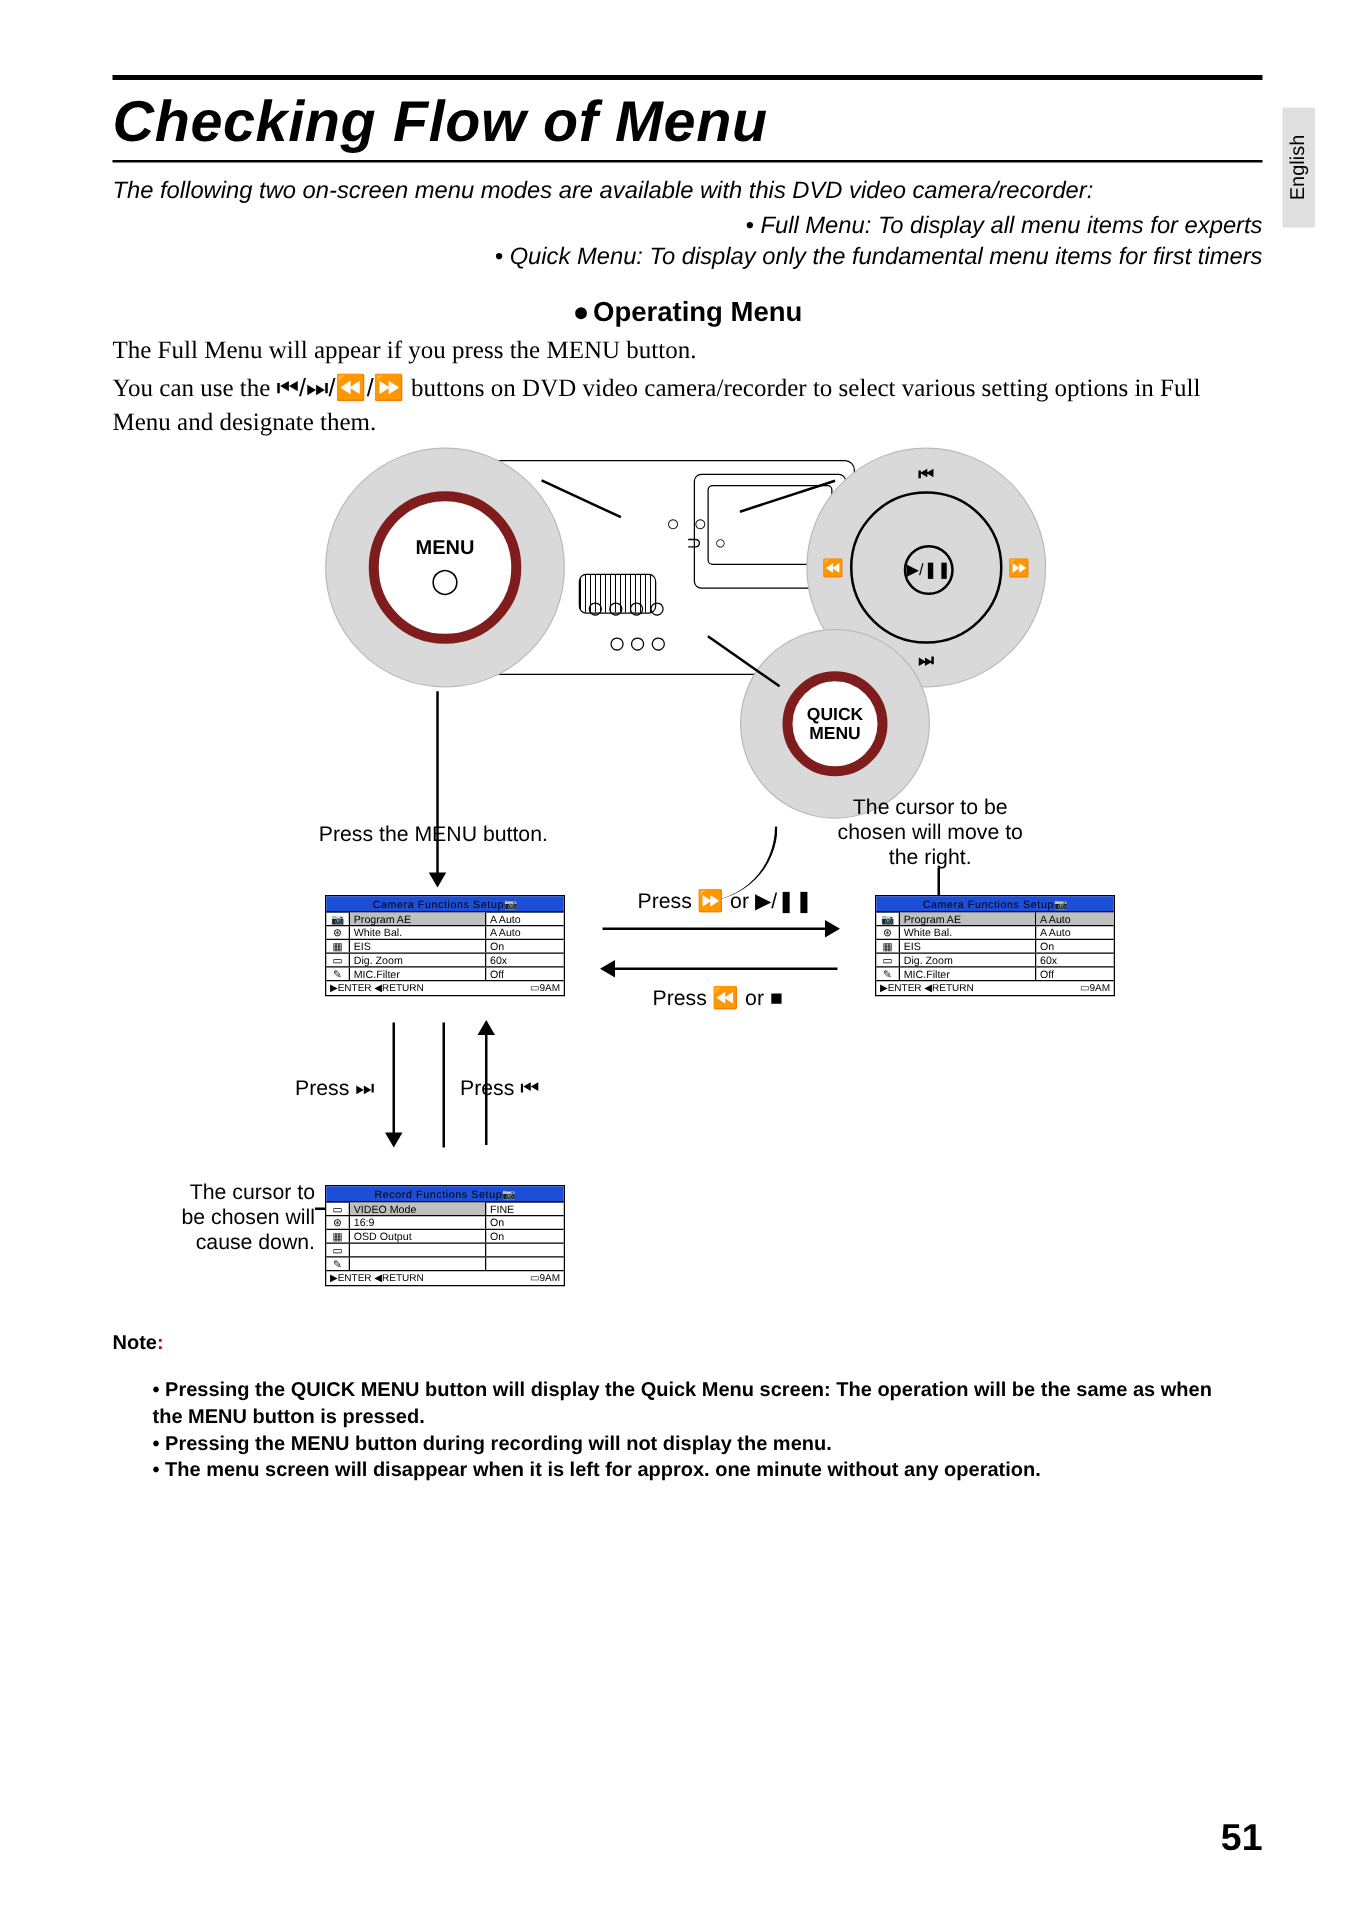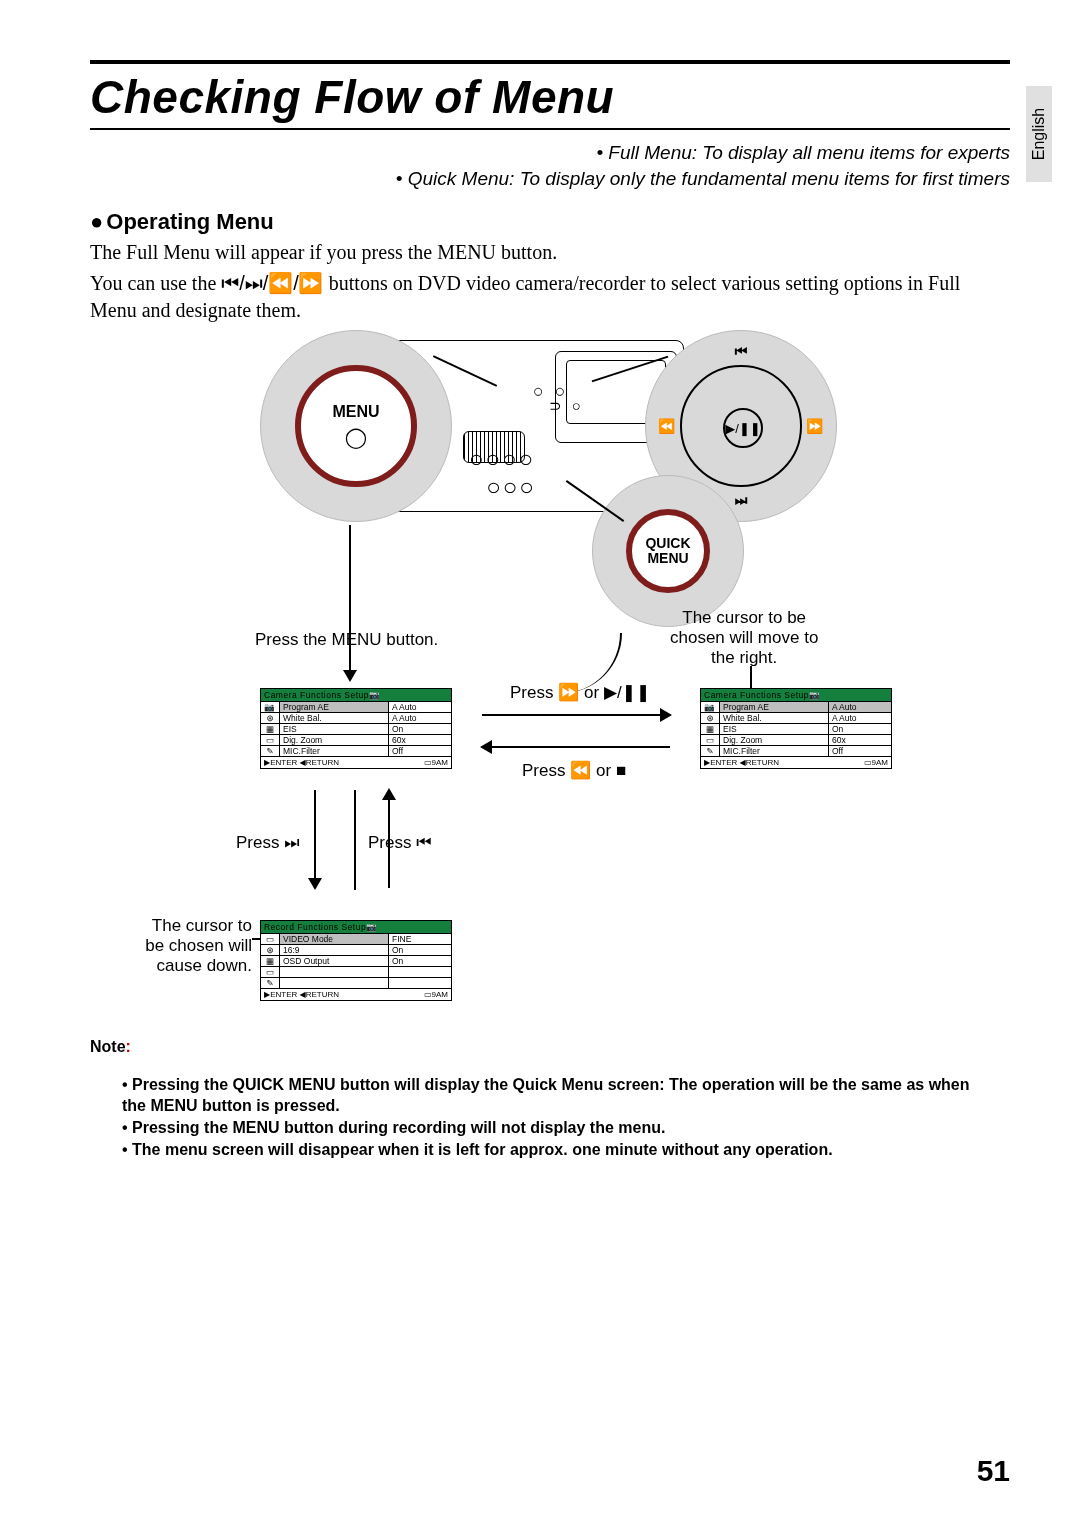--- a/index.html
+++ b/index.html
@@ -56,20 +56,21 @@
     font-size: 19px;
     line-height: 1.35;
     margin: 6px 0 12px 0;
   }
   .intro ul { margin: 2px 0 0 0; padding-left: 16px; list-style: none; text-align: right; }
   .intro li::before { content: "• "; }
   .sec-heading {
     font-weight: bold;
     font-size: 22px;
     margin: 18px 0 4px 0;
+    text-align: center;
   }
   .sec-heading::before { content: "●"; margin-right: 3px; font-size: 22px; }
   .body {
     font-family: "Book Antiqua", Palatino, serif;
     font-size: 20px;
     line-height: 1.35;
     margin: 0 0 4px 0;
   }
 
   
@@ -111,21 +112,21 @@
   .camera .dots2 { position:absolute; left:156px; top:56px; letter-spacing:3px; font-size:15px; }
 
   .ctrl {
     position: absolute;
     border-radius: 50%;
     background: #D9D9D9;
     border: 1px solid #bbb;
   }
   .ctrl .inner {
     position:absolute; inset:18%;
-    border-radius:50%; border:6px solid #7f1d1d; background:#fff;
+    border-radius:50%; border:8px solid #7f1d1d; background:#fff;
     display:flex; align-items:center; justify-content:center;
     font-weight:bold; font-size:16px; text-align:center;
   }
   .ctrl.menu  { left:170px; top:0;   width:190px; height:190px; }
   .ctrl.dir   { left:555px; top:0;   width:190px; height:190px; }
   .ctrl.quick { left:502px; top:145px; width:150px; height:150px; }
   .ctrl.quick .inner { inset:22%; font-size:14px; line-height:1.1; }
 
   
   .dir .pad {
@@ -174,21 +175,21 @@
     content:""; position:absolute; left:-6px; top:-2px;
     border-left:7px solid transparent; border-right:7px solid transparent;
     border-bottom:12px solid #000;
   }
 
   
   .osd {
     position:absolute; width:190px; border:1.5px solid #000; background:#fff;
     font-size:8.5px;
   }
-  .osd .hd { border-bottom:1px solid #000; padding:1px 3px; display:flex; justify-content:flex-start; background:#15803d; }
+  .osd .hd { border-bottom:1px solid #000; padding:1px 3px; display:flex; justify-content:center; background:#1d4ed8; }
   .osd .hd .cam { letter-spacing:0.5px; }
   .osd .row { display:flex; border-bottom:1px solid #000; }
   .osd .row.sel .c2 { background:#bfbfbf; }
   .osd .c1 { width:18px; border-right:1px solid #000; text-align:center; }
   .osd .c2 { flex:1; border-right:1px solid #000; padding:0 3px; }
   .osd .c3 { width:56px; padding:0 3px; }
   .osd .ft { display:flex; justify-content:space-between; padding:1px 3px; font-size:8px; }
 
   
   .note-block { margin-top: 6px; font-size: 16px; line-height:1.35; }
@@ -215,20 +216,21 @@
 
   <div class="lang-tab">
     <span>English</span>
   </div>
 
   <hr class="top-rule">
   <h1 class="title">Checking Flow of Menu</h1>
   <hr class="title-under">
 
   <div class="intro">
+    <div>The following two on-screen menu modes are available with this DVD video camera/recorder:</div>
     <ul>
       <li>Full Menu: To display all menu items for experts</li>
       <li>Quick Menu: To display only the fundamental menu items for first timers</li>
     </ul>
   </div>
 
   <div class="sec-heading">Operating Menu</div>
   <p class="body">The Full Menu will appear if you press the MENU button.</p>
   <p class="body">
     <span>You can use the </span><span style="font-family:Arial;">⏮/⏭/⏪/⏩</span><span> buttons on DVD video camera/recorder to select various setting options in Full Menu and designate them.</span>

